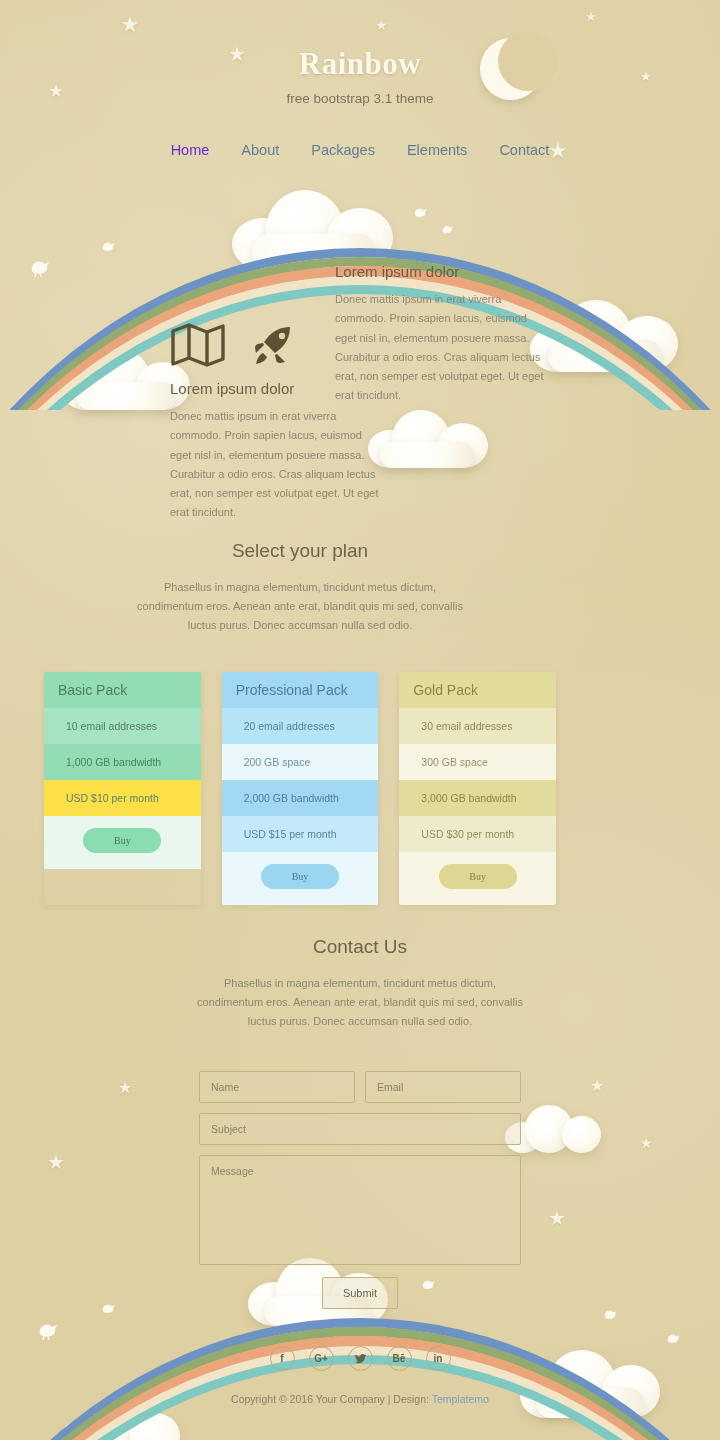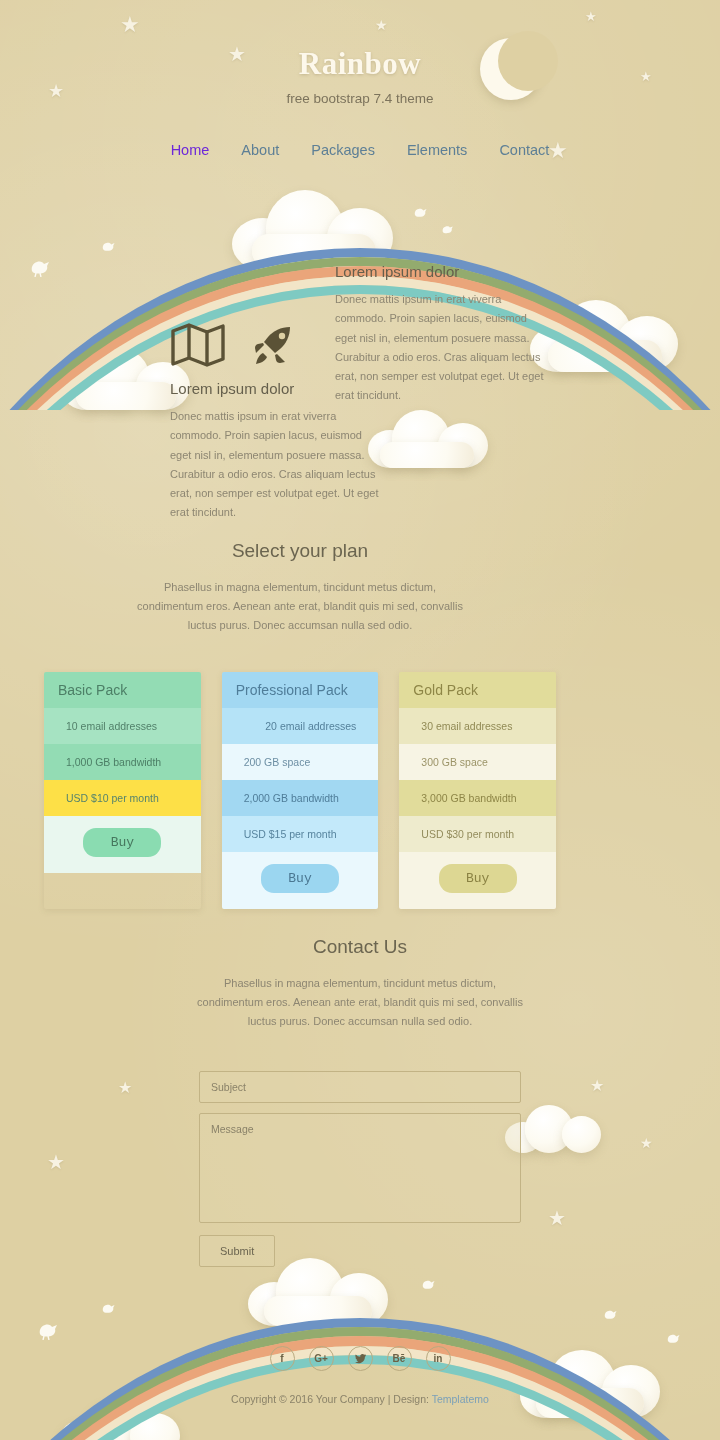--- a/index.html
+++ b/index.html
@@ -123,36 +123,36 @@
   .plan-grid { margin: 37px auto 0; width: 512px; display: flex; gap: 21px; }
   .plan { width: 160px; border-radius: 2px; overflow: hidden; box-shadow: 0 2px 6px rgba(150,135,95,.18); }
   .plan-head { padding: 10px 14px; font-size: 14px; }
   .plan-row { padding: 12px 22px; font-size: 10.5px; }
   .plan-foot { padding: 12px 14px 16px; text-align: center; }
   .buy {
     border: none; cursor: pointer;
     border-radius: 13px;
     padding: 7px 0;
     width: 78px;
-    font-size: 13px;
-    font-family: Liberation Mono, monospace;
+    font-size: 10px;
+    font-family: Liberation Serif, serif;
   }
 
   
   .plan.basic .plan-head { background: #93dcb4; color: #4c7f66; }
   .plan.basic .r0 { background: #a6e3c2; color: #52806a; }
   .plan.basic .r1 { background: #e9f7ef; color: #6b8d7c; }
   .plan.basic .r2 { background: #93dcb4; color: #4c7f66; }
   .plan.basic .r3 { background: #fde047; color: #55836d; }
   .plan.basic .plan-foot { background: #e9f7ef; }
   .plan.basic .buy { background: #8adcb1; color: #46775e; }
 
   
   .plan.pro .plan-head { background: #a2d8f2; color: #4f7d99; }
-  .plan.pro .r0 { background: #b5e3f7; color: #55819b; text-align: right; }
+  .plan.pro .r0 { background: #b5e3f7; color: #55819b; }
   .plan.pro .r1 { background: #eaf8fd; color: #6d8fa4; }
   .plan.pro .r2 { background: #a2d8f2; color: #4f7d99; }
   .plan.pro .r3 { background: #c3e9fa; color: #57849e; }
   .plan.pro .plan-foot { background: #eaf8fd; }
   .plan.pro .buy { background: #9bd6f0; color: #4a7791; }
 
   
   .plan.gold .plan-head { background: #e1dc9b; color: #8e8647; }
   .plan.gold .r0 { background: #ebe7c0; color: #918a55; }
   .plan.gold .r1 { background: #f7f4e4; color: #9c9468; }
@@ -172,21 +172,21 @@
     border-radius: 2px;
     padding: 9px 11px;
     font-size: 10.5px;
     font-family: "Liberation Sans", sans-serif;
     color: #6b6550;
     outline: none;
     width: 100%;
   }
   .fld::placeholder { color: #8a8269; }
   textarea.fld { height: 110px; resize: none; display: block; }
-  .submit-row { margin-top: 12px; display: flex; justify-content: flex-start; }
+  .submit-row { margin-top: 12px; display: flex; justify-content: center; }
   .submit-btn {
     border: 1px solid #c2b385;
     background: rgba(226,214,175,.35);
     border-radius: 2px;
     padding: 9px 20px;
     font-size: 11px;
     color: #6b6550;
     cursor: pointer;
     font-family: "Liberation Sans", sans-serif;
   }
@@ -334,21 +334,21 @@
 <div class="bird" style="left:665px;top:1330px;">
   <svg width="18" height="16" viewBox="0 0 18 16">
       <path d="M3 11c-.7-3 .7-5.5 3.5-6 2-.5 4 0 4.7 1.4l3.3-1.4-1.3 2.7c.7 2-.7 4-2.7 4.7-2.7.7-6.8.7-7.5-1.4z" fill="#fcfaf2"></path>
     </svg>
 </div>
 
 <div class="stage">
 
   <header class="site-head">
     <div class="brand">Rainbow</div>
-    <div class="tagline">free bootstrap 7.4 theme</div>
+    <div class="tagline">free bootstrap 3.1 theme</div>
     <nav class="main-nav">
       <a href="#" class="active">Home</a>
       <a href="#">About</a>
       <a href="#">Packages</a>
       <a href="#">Elements</a>
       <a href="#">Contact</a>
     </nav>
   </header>
 
   <section class="features">
@@ -424,20 +424,24 @@
 
     </div>
   </section>
 
   <section class="contact">
     <h2 class="sec-title">Contact Us</h2>
     <p class="sec-sub">Phasellus in magna elementum, tincidunt metus dictum, condimentum eros. Aenean ante erat, blandit quis mi sed, convallis luctus purus. Donec accumsan nulla sed odio.</p>
 
     <form class="cform">
       <div class="frow">
+        <input class="fld" type="text" placeholder="Name" style="">
+        <input class="fld" type="text" placeholder="Email" style="">
+      </div>
+      <div class="frow">
         <input class="fld" type="text" placeholder="Subject" style="">
       </div>
       <textarea class="fld" placeholder="Message" style=""></textarea>
       <div class="submit-row">
         <button class="submit-btn">Submit</button>
       </div>
     </form>
   </section>
 
   <footer class="site-foot">

